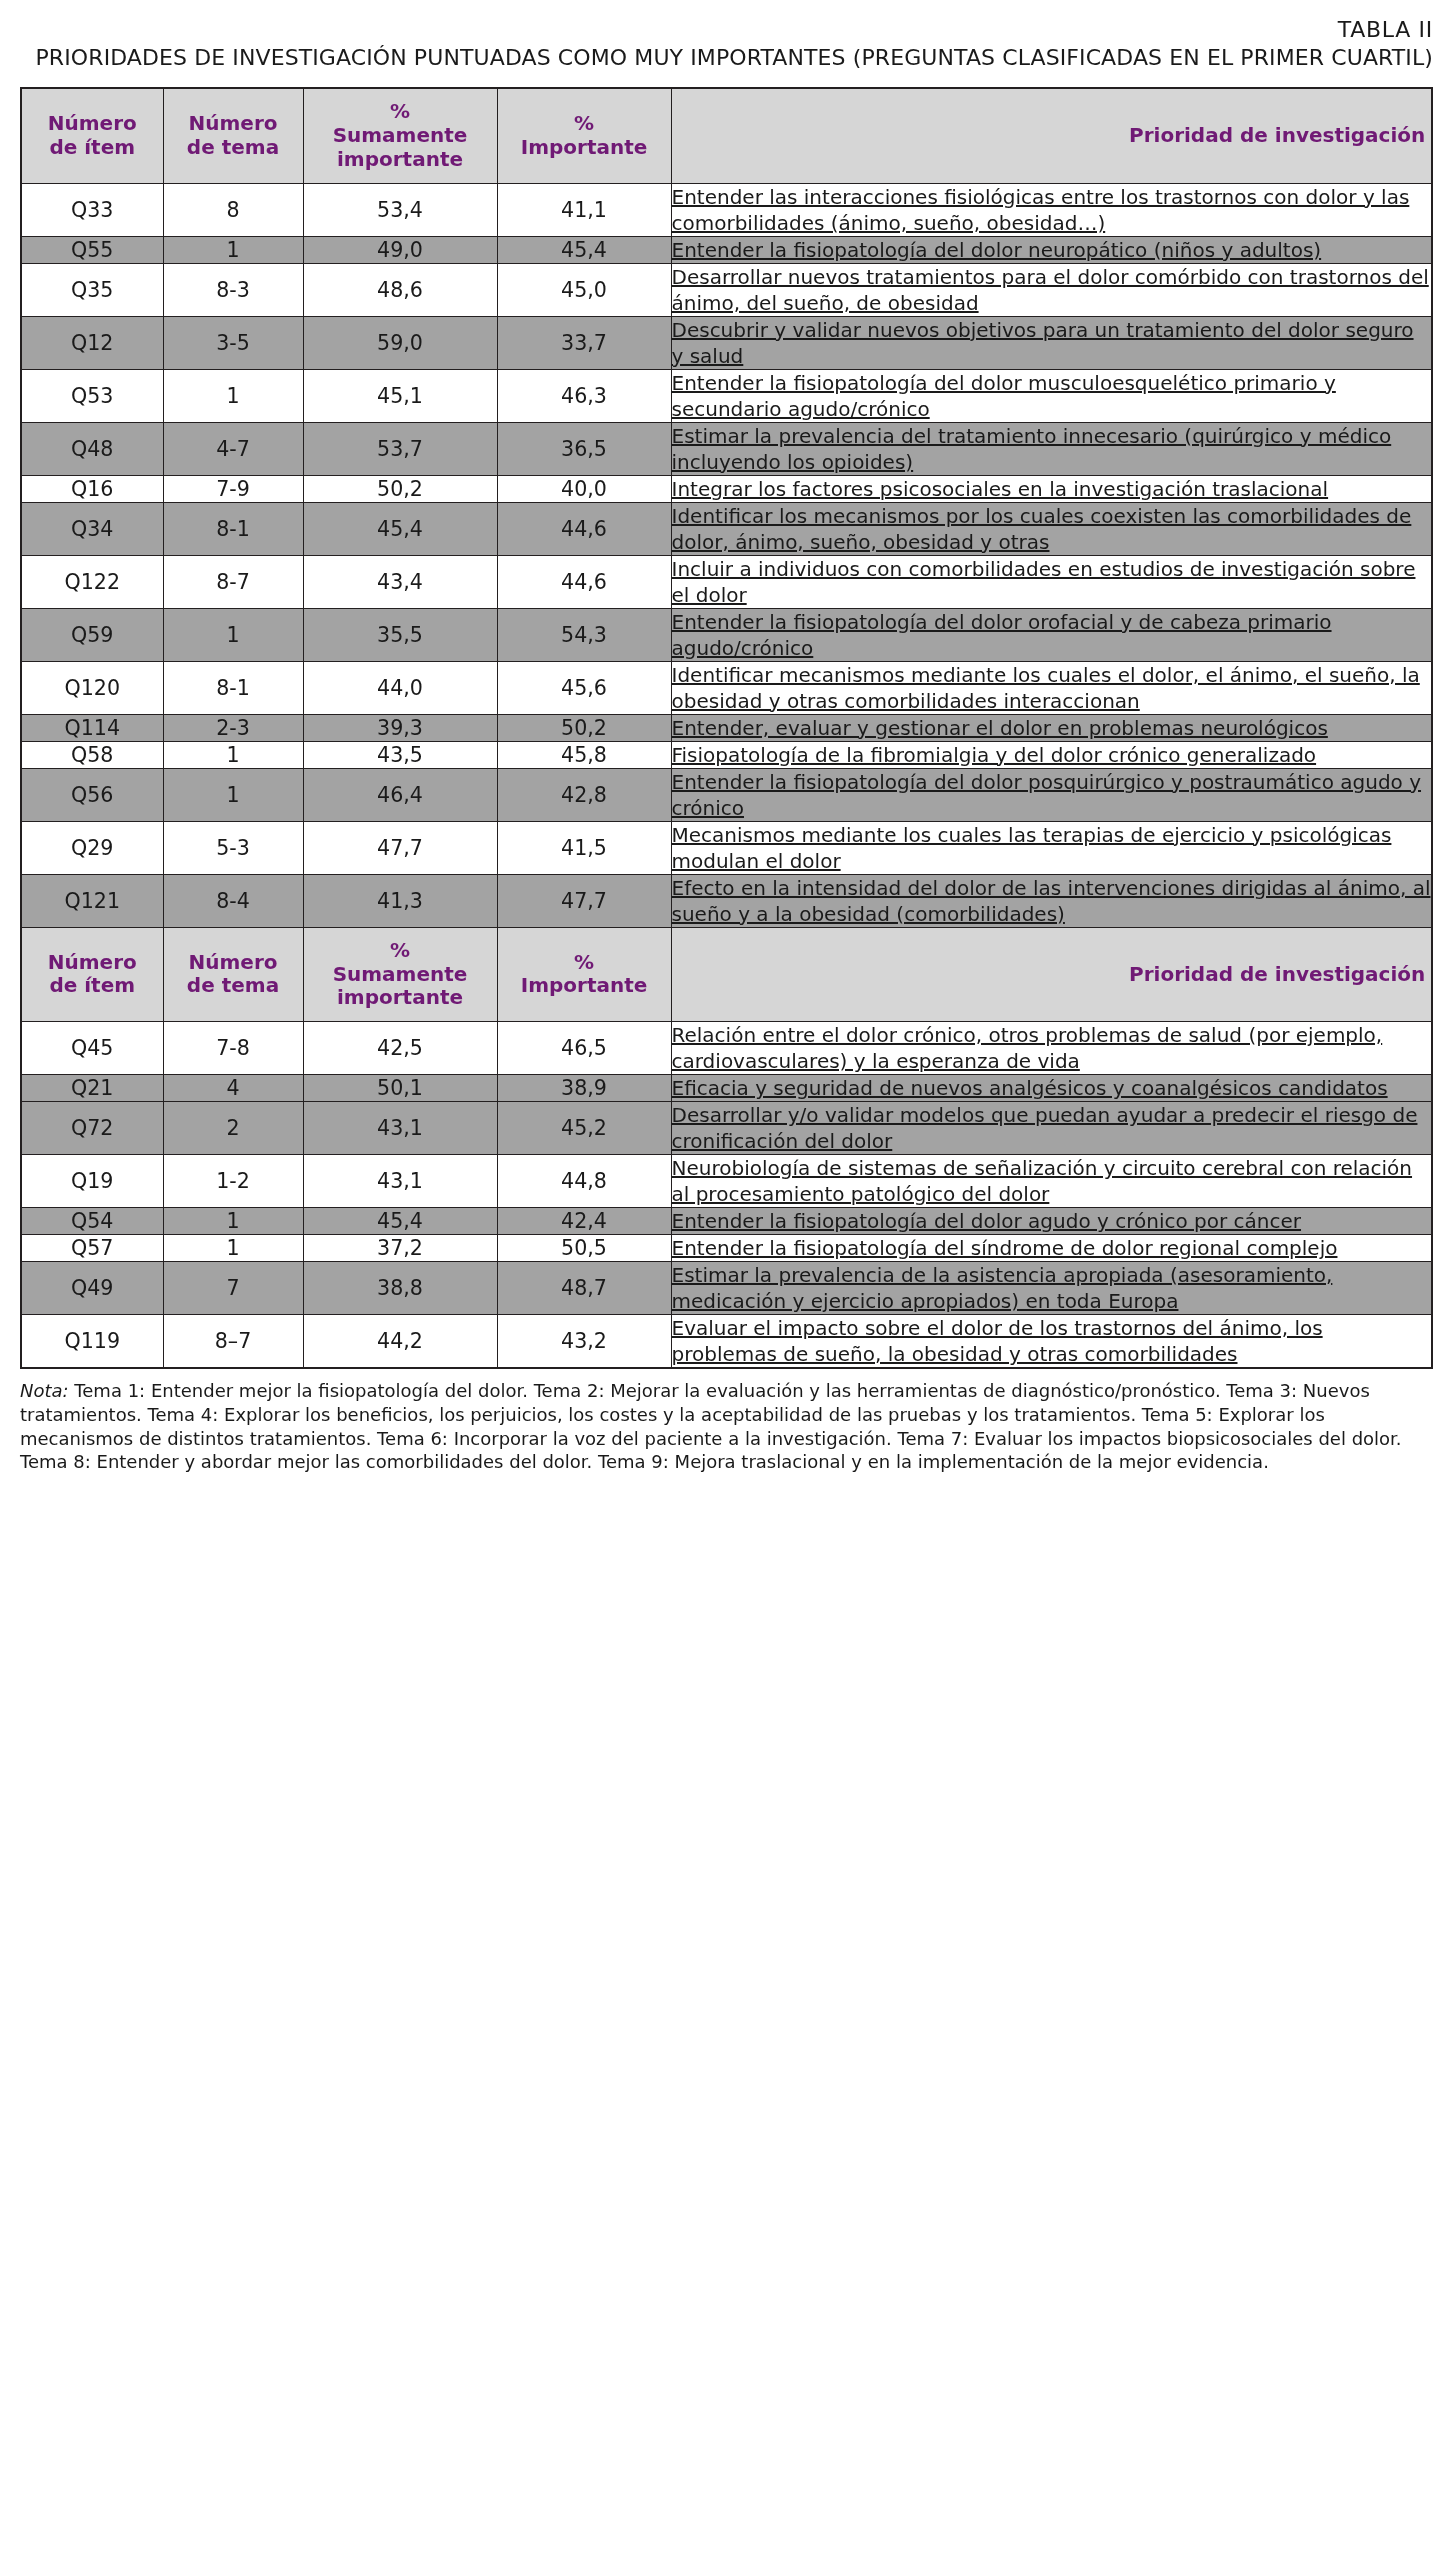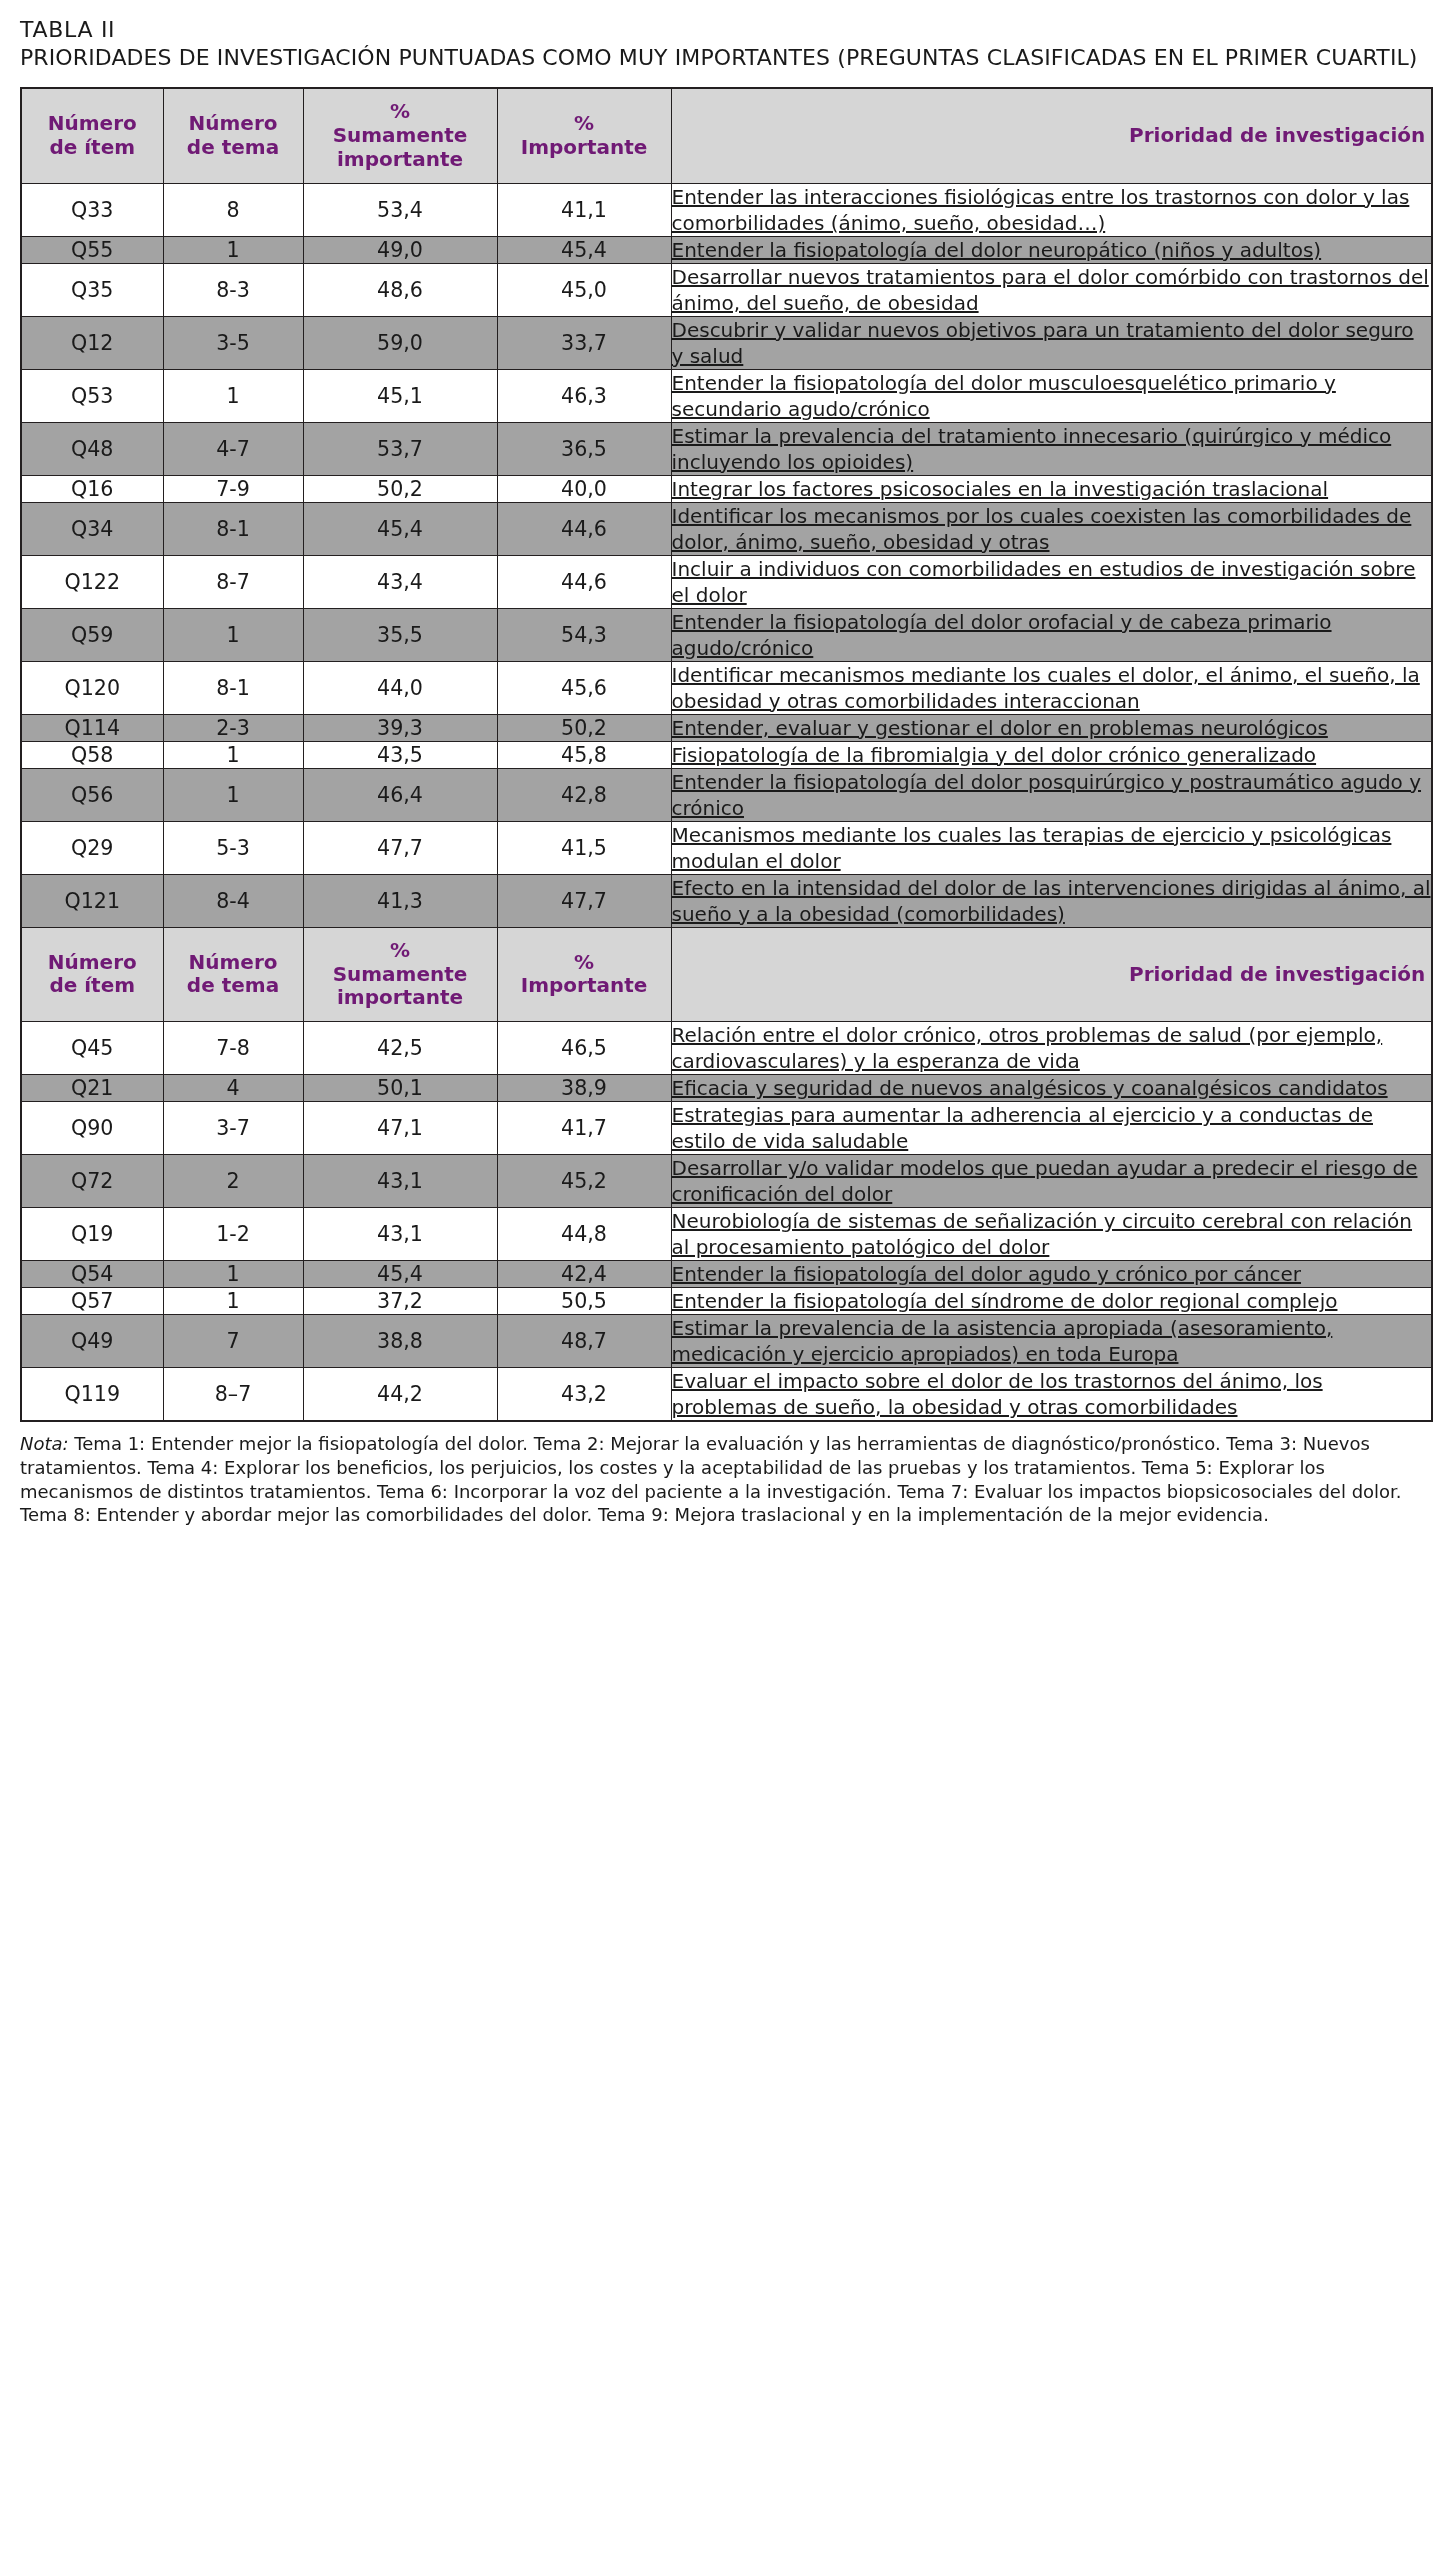--- a/index.html
+++ b/index.html
@@ -12,21 +12,21 @@
     font-family: "DejaVu Sans", "Liberation Sans", sans-serif;
     color: #1a1a1a;
     -webkit-font-smoothing: antialiased;
   }
   .page {
     width: 1453px;
     box-sizing: border-box;
     padding: 15.7px 20px 13px 20px;
   }
   .table-caption {
-    text-align: left;
+    text-align: right;
     font-size: 22px;
     line-height: 1.30;
     letter-spacing: 0.1px;
     color: #1a1a1a;
     margin: 0 0 14.2px 0;
   }
   .table-caption .cap-number {
     display: block;
     letter-spacing: 0.7px;
   }
@@ -243,27 +243,20 @@
           <td class="cell-center">46,5</td>
           <td class="cell-prior">Relación entre el dolor crónico, otros problemas de salud (por ejemplo, cardiovasculares) y la esperanza de vida</td>
         </tr>
         <tr class="shaded">
           <td class="cell-center">Q21</td>
           <td class="cell-center">4</td>
           <td class="cell-center">50,1</td>
           <td class="cell-center">38,9</td>
           <td class="cell-prior">Eficacia y seguridad de nuevos analgésicos y coanalgésicos candidatos</td>
         </tr>
-        <tr class="plain">
-          <td class="cell-center">Q90</td>
-          <td class="cell-center">3-7</td>
-          <td class="cell-center">47,1</td>
-          <td class="cell-center">41,7</td>
-          <td class="cell-prior">Estrategias para aumentar la adherencia al ejercicio y a conductas de estilo de vida saludable</td>
-        </tr>
         <tr class="shaded">
           <td class="cell-center">Q72</td>
           <td class="cell-center">2</td>
           <td class="cell-center">43,1</td>
           <td class="cell-center">45,2</td>
           <td class="cell-prior">Desarrollar y/o validar modelos que puedan ayudar a predecir el riesgo de cronificación del dolor</td>
         </tr>
         <tr class="plain">
           <td class="cell-center">Q19</td>
           <td class="cell-center">1-2</td>

